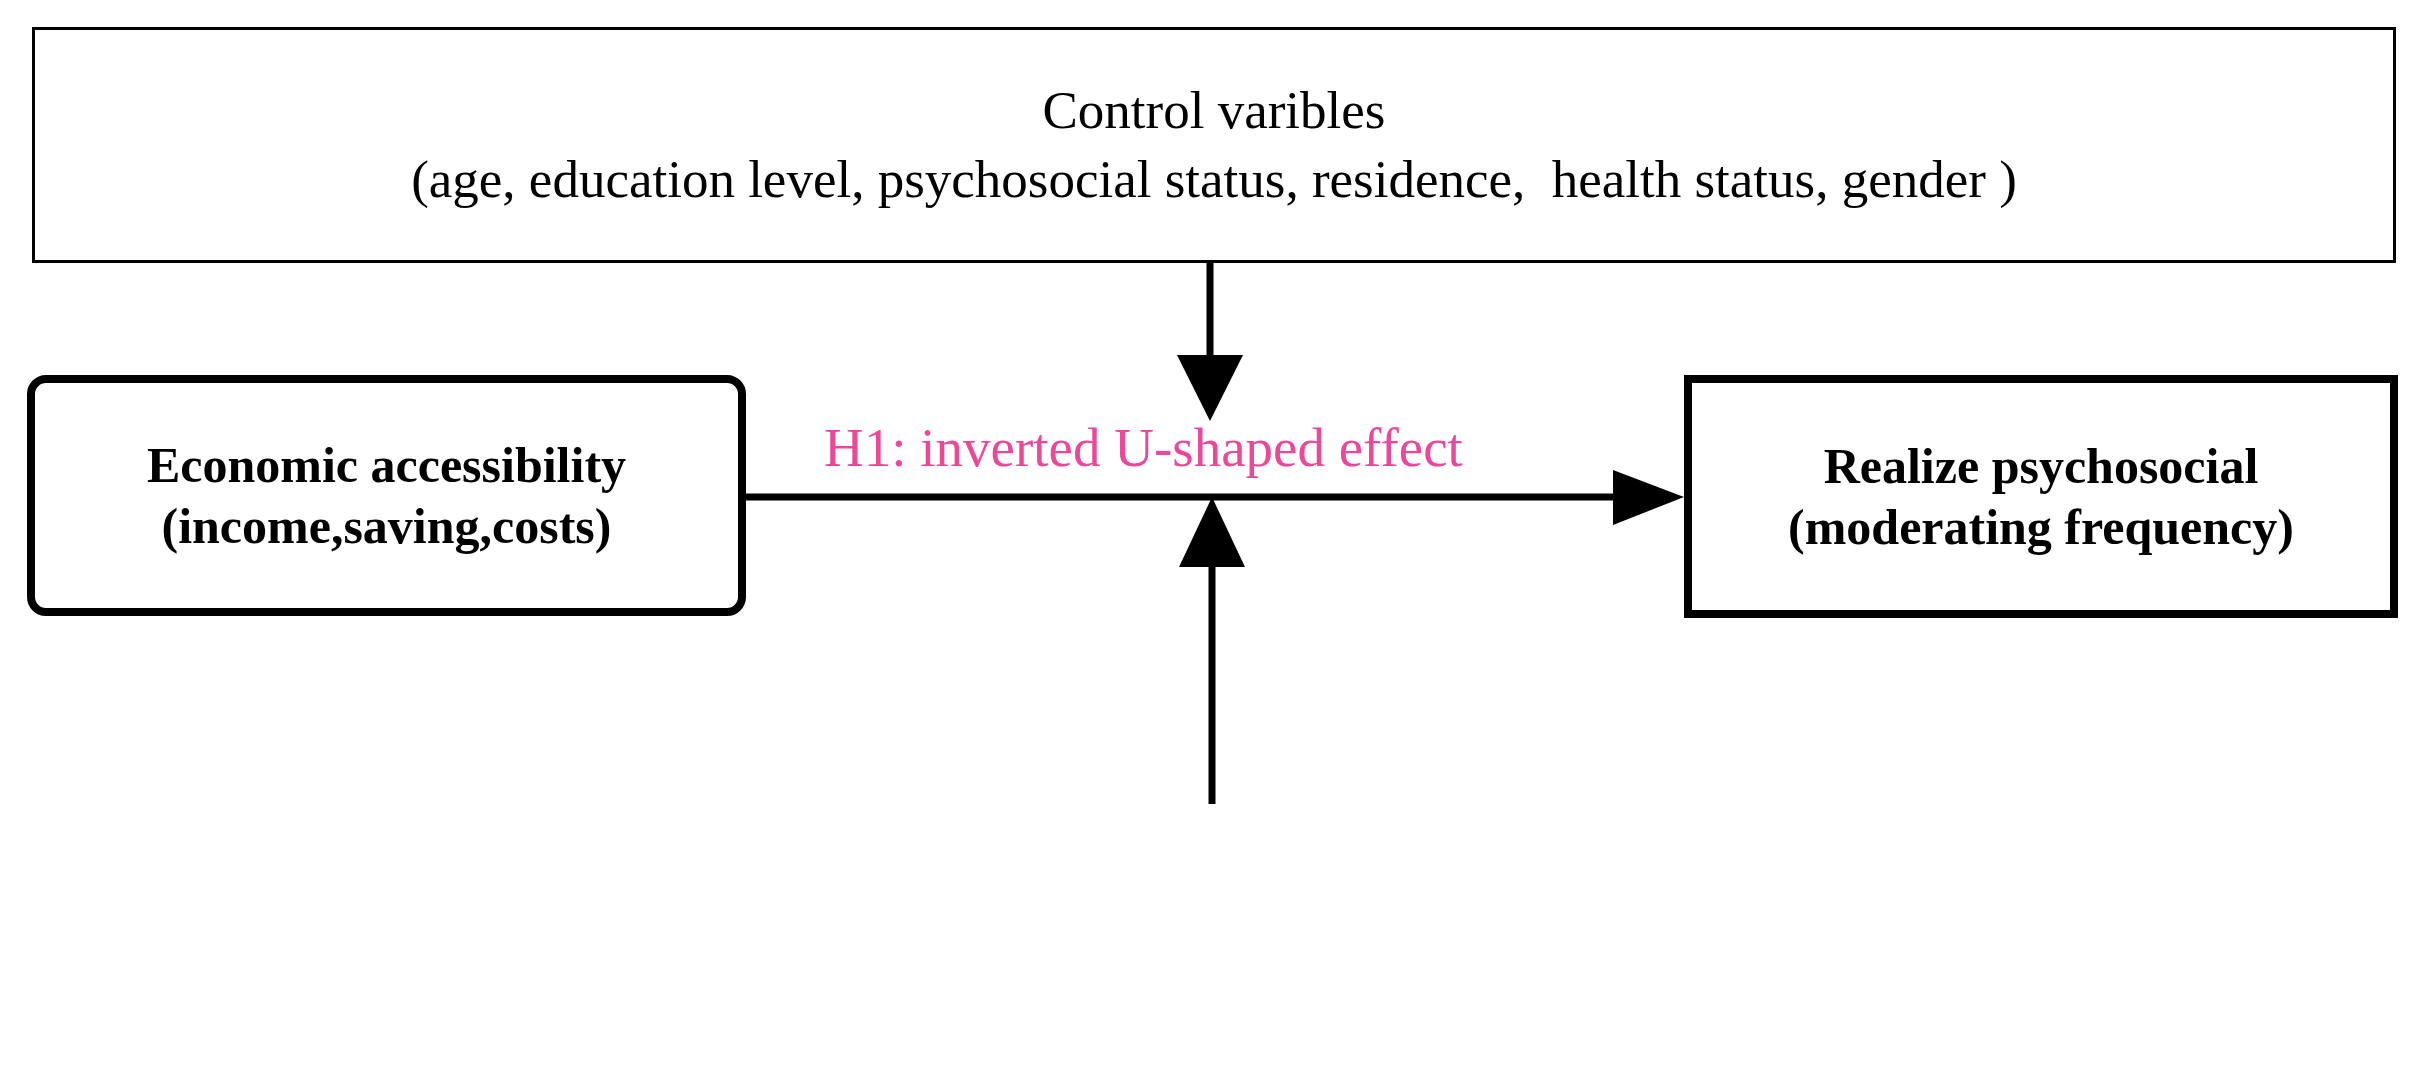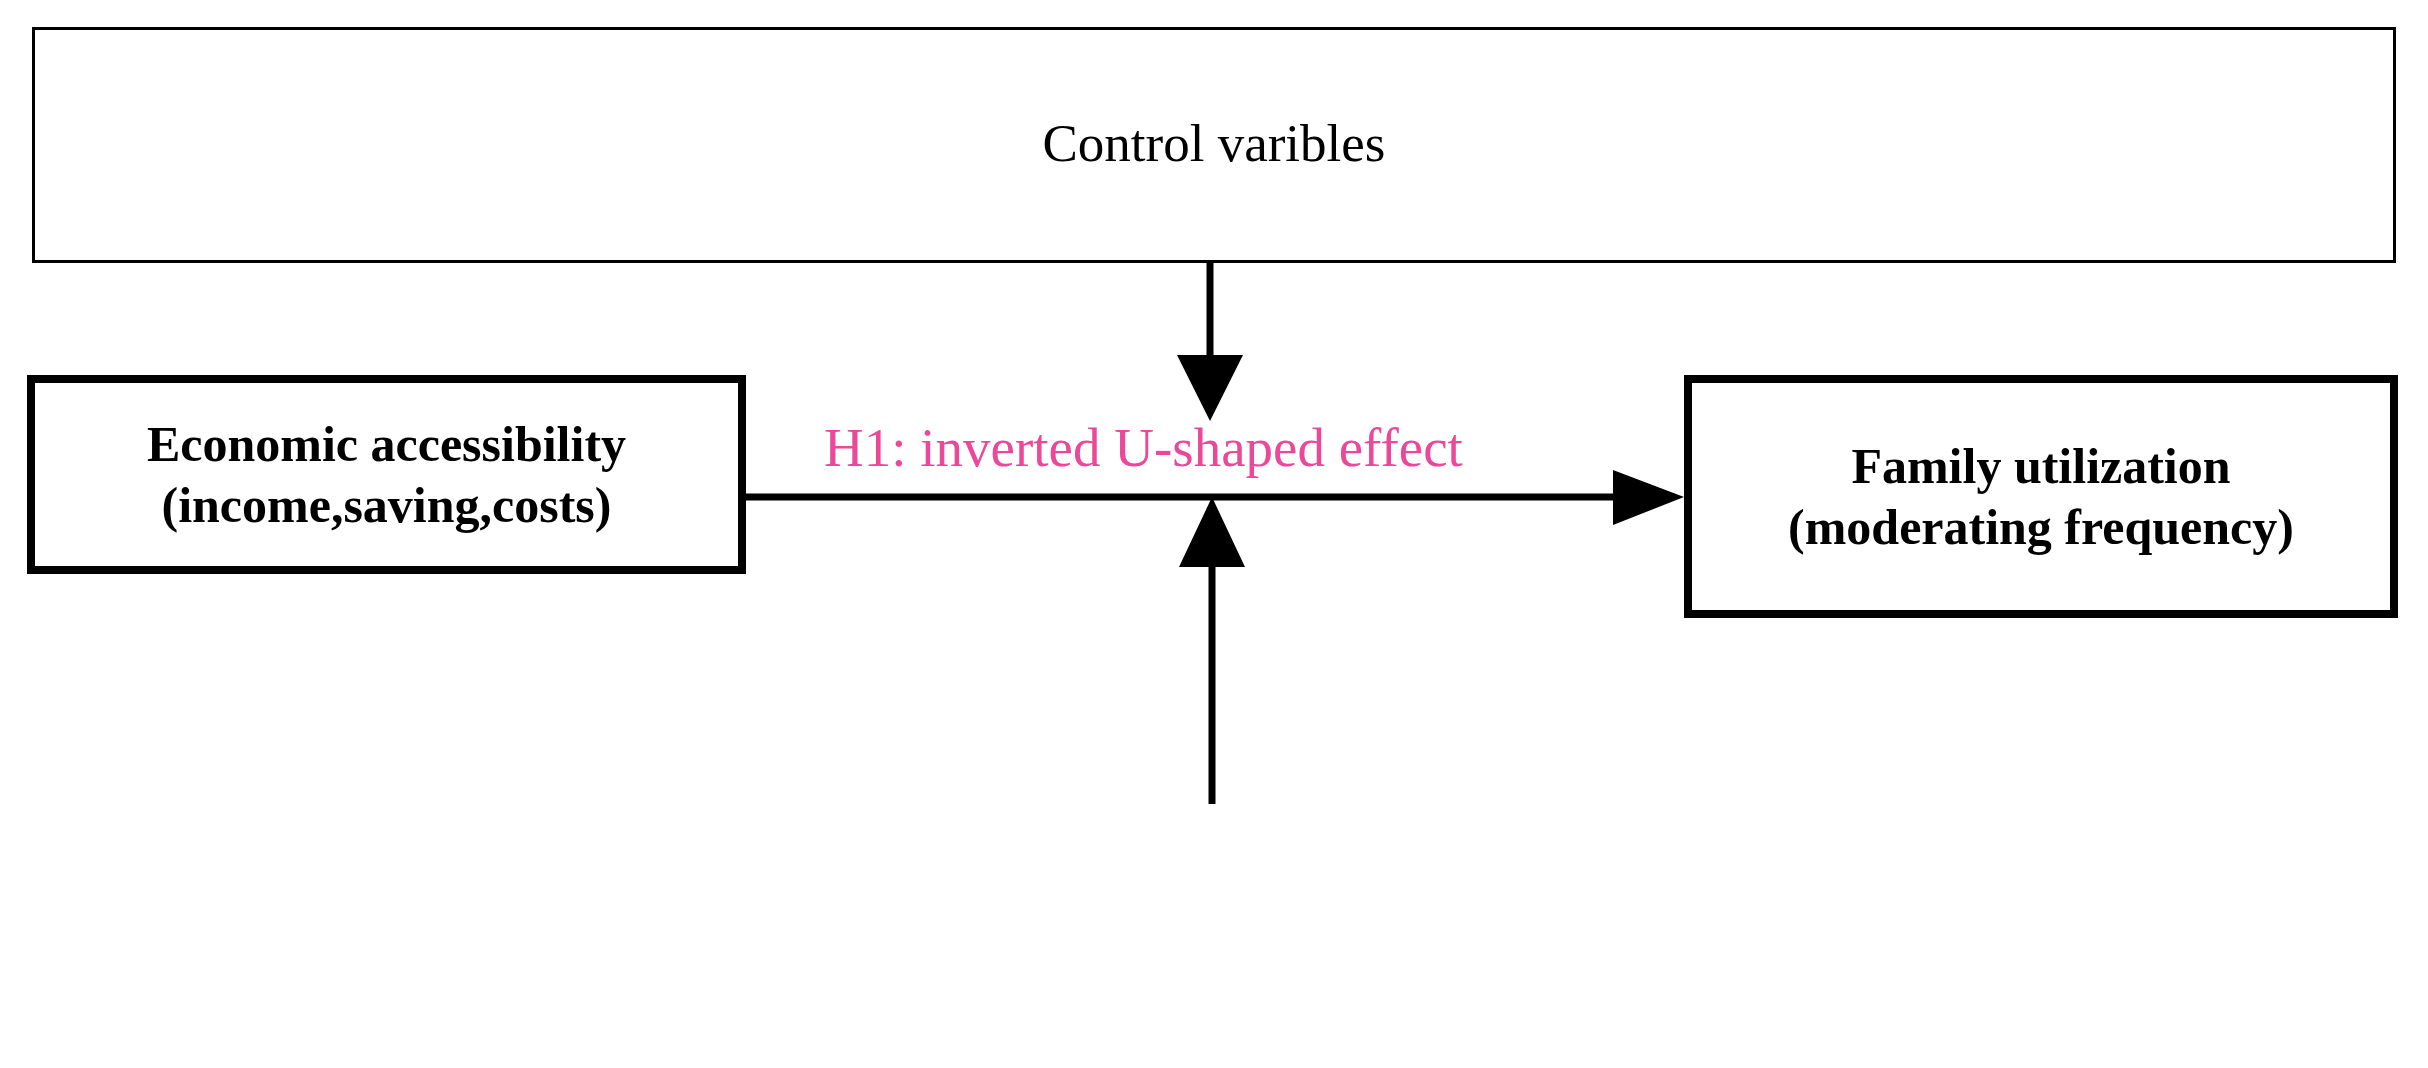--- a/index.html
+++ b/index.html
@@ -47,23 +47,24 @@
     font-size: 53px;
     font-weight: 400;
   }
   #box-control .line1 { margin-bottom: 4px; }
 
   
   #box-economic {
     left: 27px;
     top: 375px;
     width: 719px;
-    height: 199px;
+    height: 241px;
     font-size: 50px;
     font-weight: 700;
+    border-radius: 19px;
   }
 
   
   #box-realize {
     left: 1684px;
     top: 375px;
     width: 714px;
     height: 243px;
     font-size: 50px;
     font-weight: 700;
@@ -108,29 +109,30 @@
     font-size: 55px;
   }
 </style>
 </head>
 <body>
 
 <div id="canvas">
 
   <div class="box box-thin" id="box-control">
     <span class="line1">Control varibles</span>
+    <span class="line2">(age, education level, psychosocial status, residence,  health status, gender )</span>
   </div>
 
   <div class="box box-thick" id="box-economic">
     <span class="line1">Economic accessibility</span>
     <span class="line2">(income,saving,costs)</span>
   </div>
 
   <div class="box box-thick" id="box-realize">
-    <span class="line1">Family utilization</span>
+    <span class="line1">Realize psychosocial</span>
     <span class="line2">(moderating frequency)</span>
   </div>
 
 
   <svg id="connectors" viewBox="0 0 2428 1068" width="2428" height="1068" xmlns="http://www.w3.org/2000/svg">
 
     <g>
       <line x1="745" y1="497" x2="1620" y2="497" stroke="#000000" stroke-width="7"></line>
       <polygon points="1613,470 1684,497 1613,525" fill="#000000"></polygon>
     </g>

